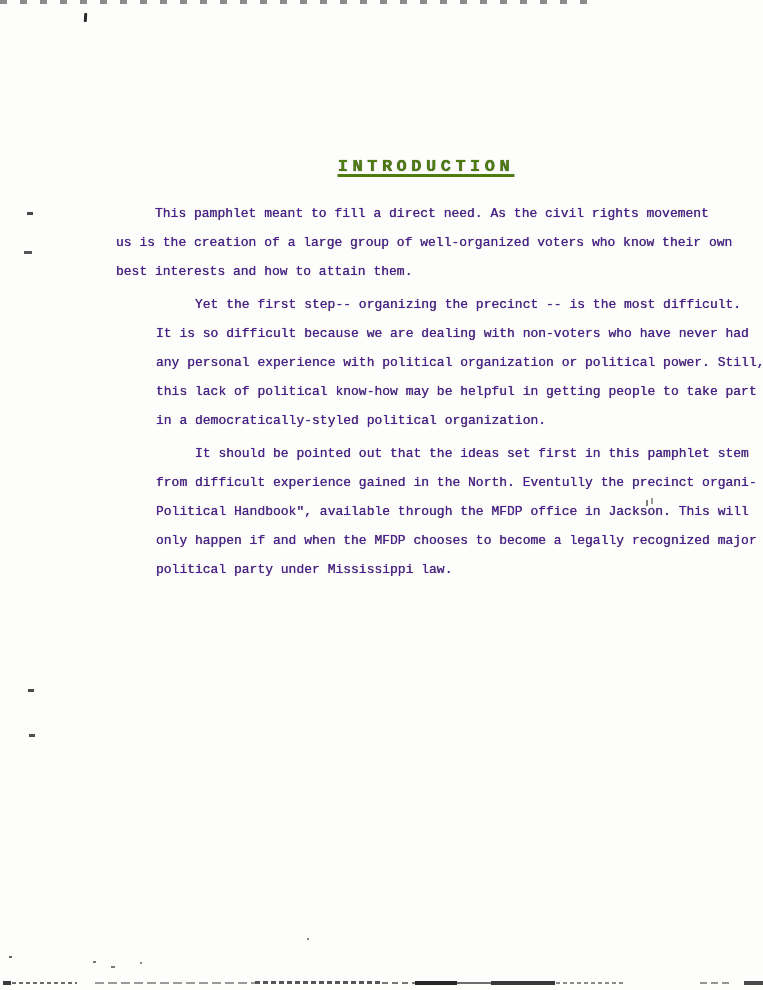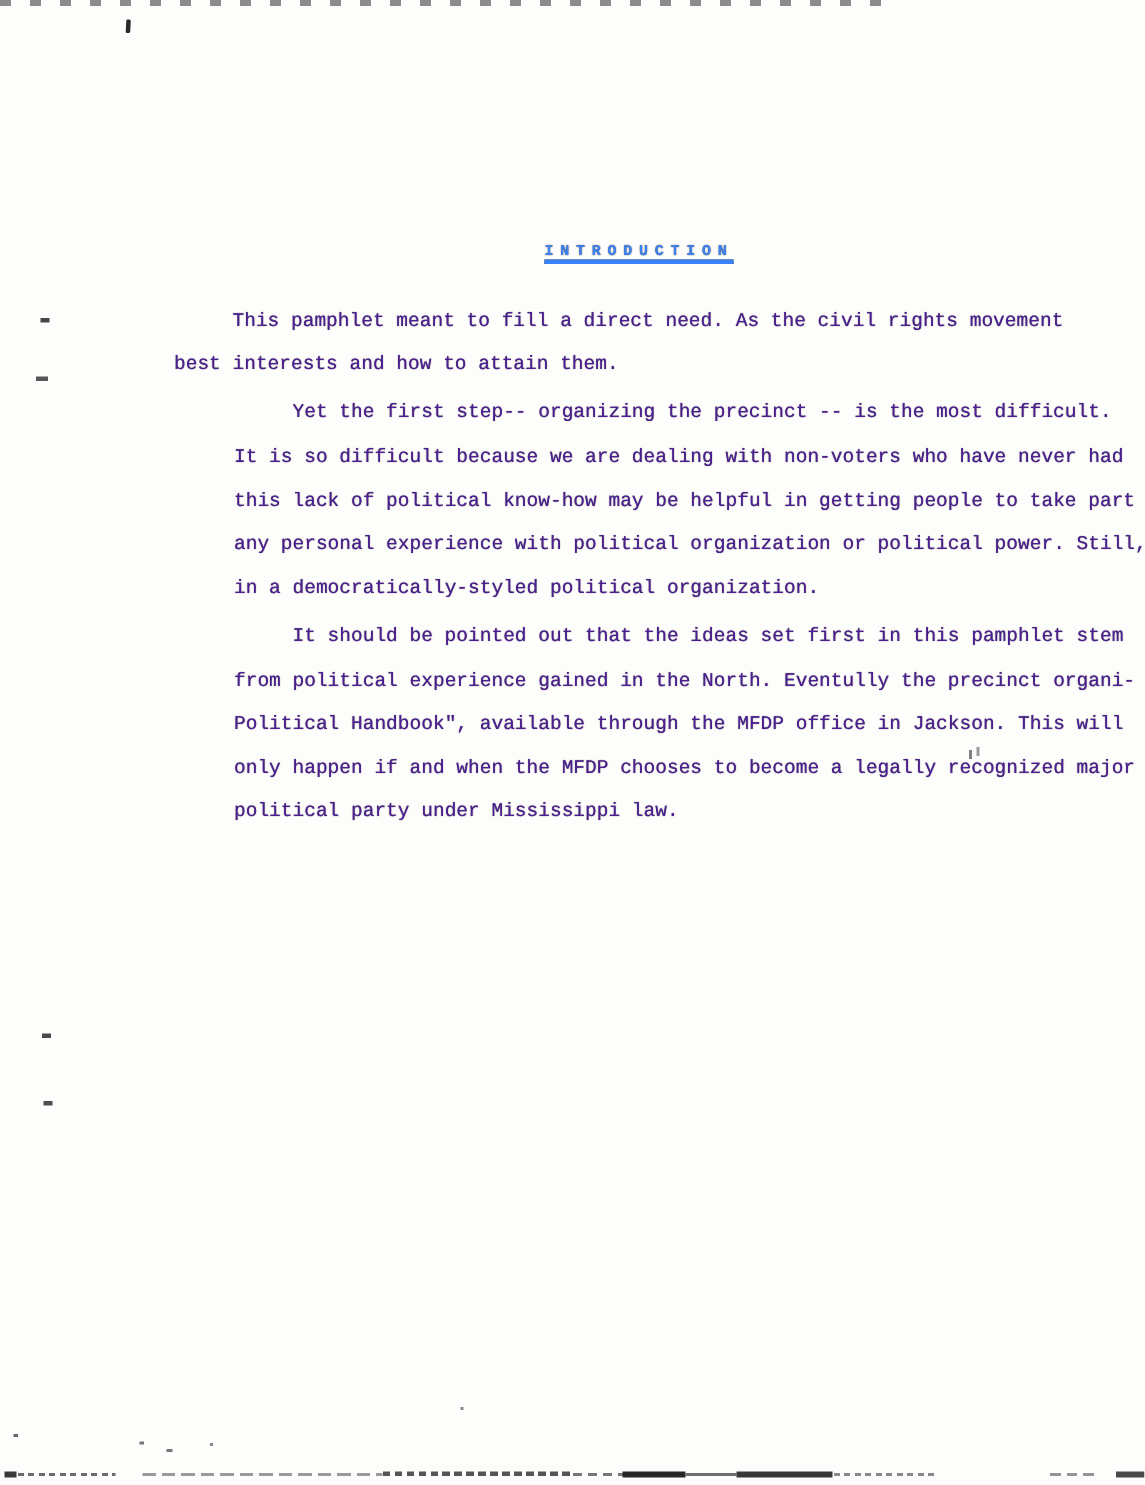--- a/index.html
+++ b/index.html
@@ -45,22 +45,22 @@
   .spk-b3    { left:111px; top:966px; width:4px; height:2px; background:#777777; }
   .spk-b4    { left:140px; top:962px; width:2px; height:2px; background:#888888; }
   .spk-b5    { left:307px; top:938px; width:2px; height:2px; background:#888888; }
 
   
   .title-row {
     position:absolute; left:116px; top:157px; width:620px;
     text-align:center;
   }
   .title-row span {
-    font-size:10px; font-weight:bold; letter-spacing:4.5px;
-    color:#3b82f6;
+    font-size:17px; font-weight:bold; letter-spacing:4.5px;
+    color:#4d7c0f;
     text-shadow:0 0 0.8px rgba(10,10,10,0.9);
     text-decoration:underline;
     text-decoration-thickness:2.5px;
     text-underline-offset:3px;
   }
   .body-text {
     position:absolute; left:116px; top:199px; width:630px;
     font-size:13px; line-height:29.2px;
     color:#4c1d95;
     text-shadow:0 0 0.7px rgba(25,25,25,0.85);
@@ -89,32 +89,33 @@
   <div class="speck spk-b4"></div>
   <div class="speck spk-b5"></div>
 
   <div class="title-row">
     <span>INTRODUCTION</span>
   </div>
 
   <div class="body-text">
     <p>
       <span class="line indent" style="display:block">This pamphlet meant to fill a direct need. As the civil rights movement</span>
+      <span class="line" style="display:block">us is the creation of a large group of well-organized voters who know their own</span>
       <span class="line" style="display:block">best interests and how to attain them.</span>
     </p>
     <p>
       <span class="line indent" style="display:block">Yet the first step-- organizing the precinct -- is the most difficult.</span>
       <span class="line" style="display:block">It is so difficult because we are dealing with non-voters who have never had</span>
+      <span class="line" style="display:block">any personal experience with political organization or political power. Still,</span>
       <span class="line" style="display:block">this lack of political know-how may be helpful in getting people to take part</span>
-      <span class="line" style="display:block">any personal experience with political organization or political power. Still,</span>
       <span class="line" style="display:block">in a democratically-styled political organization.</span>
     </p>
     <p>
       <span class="line indent" style="display:block">It should be pointed out that the ideas set first in this pamphlet stem</span>
-      <span class="line" style="display:block">from political experience gained in the North. Eventully the precinct organi-</span>
+      <span class="line" style="display:block">from difficult experience gained in the North. Eventully the precinct organi-</span>
       <span class="line" style="display:block">Political Handbook", available through the MFDP office in Jackson. This will</span>
       <span class="line" style="display:block">only happen if and when the MFDP chooses to become a legally recognized major</span>
       <span class="line" style="display:block">political party under Mississippi law.</span>
     </p>
   </div>
 
   <div class="edge-bottom">
     <div class="seg eb1"></div>
     <div class="seg eb2"></div>
     <div class="seg eb3"></div>

